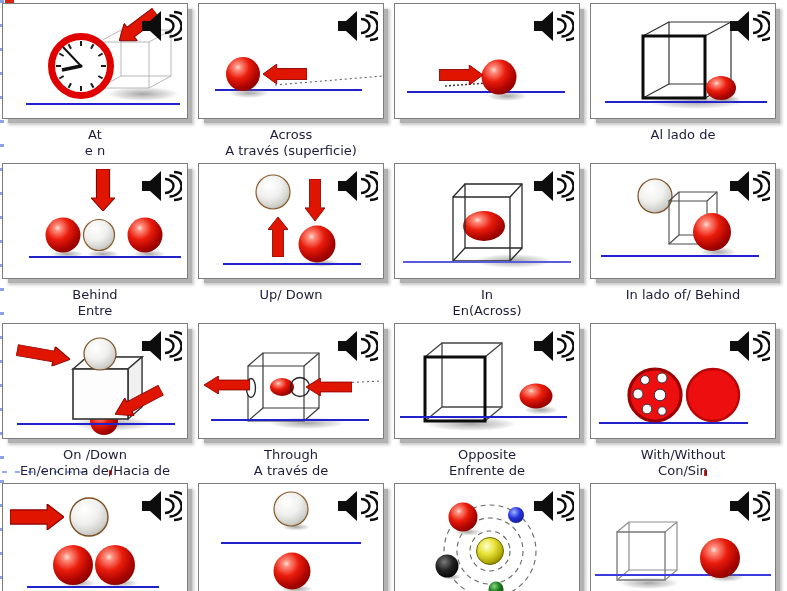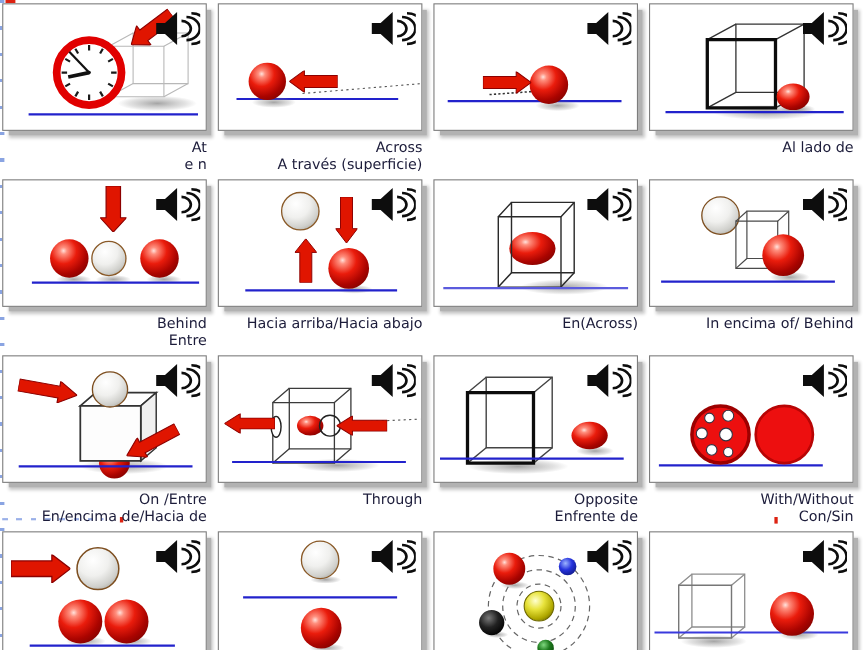--- a/index.html
+++ b/index.html
@@ -13,21 +13,21 @@
     background:repeating-linear-gradient(to right,#9ab0e8 0 5px,transparent 5px 13px);}
   .frag{position:absolute;background:#dd2211}
   .card{position:absolute;width:186px}
   .tile{
     position:relative;width:184px;height:114px;background:#fff;
     border:1px solid #7d7d7d;
     box-shadow:5px 5px 0 -1px #b2b2b2, 6px 6px 3px #c6c6c6;
   }
   .illu{position:absolute;left:0;top:0;width:184px;height:114px}
   .spk{position:absolute;top:5px;right:5px;width:44px;height:34px;cursor:pointer}
-  .caption{margin-top:8px;width:186px;text-align:right;
+  .caption{margin-top:8px;width:186px;text-align:center;
     font-size:13px;line-height:16px;color:#1c1c3a;white-space:nowrap}
 </style>
 </head>
 <body>
 
 <svg width="0" height="0" style="position:absolute" aria-hidden="true">
   <defs>
     <radialGradient id="rg-red" cx="35%" cy="30%" r="75%">
       <stop offset="0" stop-color="#ffe2dc"></stop>
         <stop offset="0.12" stop-color="#ff8f7e"></stop>
@@ -223,41 +223,42 @@
         </g>
       <g transform="translate(116,15) rotate(90)">
           <use href="#arrow" x="0" y="-10" width="42" height="20"></use>
         </g>
     </svg>
     <svg class="spk" viewBox="0 0 44 34">
         <use href="#sym-speaker"></use>
       </svg>
   </div>
   <div class="caption">
-    <div>Hacia arriba/Hacia abajo</div>
+    <div>Up/ Down</div>
   </div>
 </div>
 
 <div class="card" style="left:394px;top:163px">
   <div class="tile">
     <svg class="illu" viewBox="0 0 184 114">
       <ellipse cx="118" cy="97" rx="40" ry="7" fill="url(#rg-shadow)"></ellipse>
       <ellipse cx="89" cy="62" rx="21" ry="15" fill="url(#rg-red)"></ellipse>
       <g stroke="#2a2a2a" stroke-width="1.3" fill="none">
         <path d="M70,20 h57 v64 h-57 z"></path>
           <path d="M58,33 h57 v64 h-57 z"></path>
         <path d="M58,33 L70,20 M115,33 L127,20 M58,97 L70,84 M115,97 L127,84"></path>
       </g>
       <line x1="8" y1="98" x2="176" y2="98" stroke="#5b5bdd" stroke-width="2"></line>
     </svg>
     <svg class="spk" viewBox="0 0 44 34">
         <use href="#sym-speaker"></use>
       </svg>
   </div>
   <div class="caption">
+    <div>In</div>
     <div>En(Across)</div>
   </div>
 </div>
 
 <div class="card" style="left:590px;top:163px">
   <div class="tile">
     <svg class="illu" viewBox="0 0 184 114">
       <circle cx="64" cy="32" r="17" fill="url(#rg-white)" stroke="#7d4e1f" stroke-width="1.2"></circle>
       <g stroke="#4a4a4a" stroke-width="1.1" fill="none">
         <path d="M88,28 h38 v43 h-38 z"></path>
@@ -266,21 +267,21 @@
       </g>
       <ellipse cx="127" cy="88" rx="18" ry="5" fill="url(#rg-shadow)"></ellipse>
       <line x1="10" y1="92" x2="168" y2="92" stroke="#2222cc" stroke-width="2"></line>
       <circle cx="121" cy="68" r="19" fill="url(#rg-red)"></circle>
     </svg>
     <svg class="spk" viewBox="0 0 44 34">
         <use href="#sym-speaker"></use>
       </svg>
   </div>
   <div class="caption">
-    <div>In encima of/ Behind</div>
+    <div>In lado of/ Behind</div>
   </div>
 </div>
 
 <div class="card" style="left:2px;top:323px">
   <div class="tile">
     <svg class="illu" viewBox="0 0 184 114">
       <ellipse cx="110" cy="100" rx="40" ry="7" fill="url(#rg-shadow)"></ellipse>
       <path d="M84,33 h55 v50 h-55 z" stroke="#777" stroke-width="1" fill="none"></path>
       <circle cx="101" cy="97" r="14" fill="url(#rg-red)"></circle>
       <polygon points="70,45 84,33 139,33 125,45" fill="#ffffff" stroke="#333" stroke-width="1.6"></polygon>
@@ -293,21 +294,21 @@
         </g>
       <g transform="translate(158,66) rotate(152)">
           <use href="#arrow" x="0" y="-10" width="52" height="20"></use>
         </g>
     </svg>
     <svg class="spk" viewBox="0 0 44 34">
         <use href="#sym-speaker"></use>
       </svg>
   </div>
   <div class="caption">
-    <div>On /Entre</div>
+    <div>On /Down</div>
     <div>En/encima de/Hacia de</div>
   </div>
 </div>
 
 <div class="card" style="left:198px;top:323px">
   <div class="tile">
     <svg class="illu" viewBox="0 0 184 114">
       <ellipse cx="108" cy="99" rx="38" ry="6" fill="url(#rg-shadow)"></ellipse>
       <g stroke="#3b3b3b" stroke-width="1.2" fill="none">
         <path d="M64,29 h56 v55 h-56 z"></path>
@@ -325,20 +326,21 @@
           <use href="#arrow" x="0" y="-9" width="46" height="18"></use>
         </g>
       <line x1="12" y1="96" x2="170" y2="96" stroke="#2222cc" stroke-width="2"></line>
     </svg>
     <svg class="spk" viewBox="0 0 44 34">
         <use href="#sym-speaker"></use>
       </svg>
   </div>
   <div class="caption">
     <div>Through</div>
+    <div>A través de</div>
   </div>
 </div>
 
 <div class="card" style="left:394px;top:323px">
   <div class="tile">
     <svg class="illu" viewBox="0 0 184 114">
       <ellipse cx="76" cy="100" rx="46" ry="7" fill="url(#rg-shadow)"></ellipse>
       <g stroke="#444" stroke-width="1.3" fill="none">
         <path d="M47,19 h60 v64 h-60 z"></path>
         <path d="M30,33 L47,19 M90,33 L107,19 M30,97 L47,83 M90,97 L107,83"></path>

